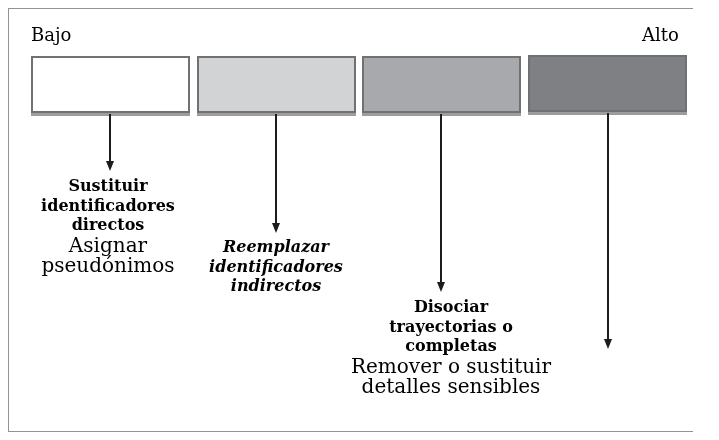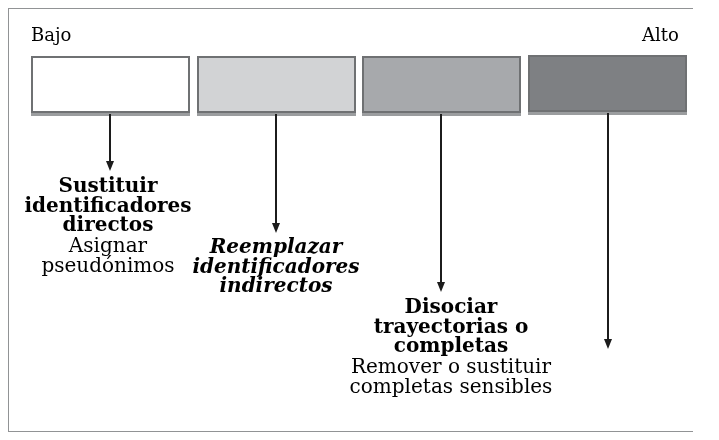--- a/index.html
+++ b/index.html
@@ -60,21 +60,21 @@
   .a3 { left: 435.5px; top: 114px; height: 178px; }
   .a4 { left: 602.5px; top: 113px; height: 236px; }
 
   .step-label {
     position: absolute;
     width: 210px;
     text-align: center;
   }
   .step-title {
     font-weight: bold;
-    font-size: 20px;
+    font-size: 16px;
     line-height: 19.5px;
     white-space: pre-line;
   }
   .step-subtitle {
     font-size: 20px;
     line-height: 20px;
     white-space: pre-line;
   }
   .t1 { left: 3px;   top: 176px; }
   .t2 { left: 171px; top: 237px; font-style: italic; }
@@ -122,15 +122,15 @@
   <div class="step-label t2">
     <div class="step-title">Reemplazar
 identificadores
 indirectos</div>
   </div>
   <div class="step-label t3">
     <div class="step-title">Disociar
 trayectorias o
 completas</div>
     <div class="step-subtitle">Remover o sustituir
-completas sensibles</div>
+detalles sensibles</div>
   </div>
 </div>
 
 </body></html>

